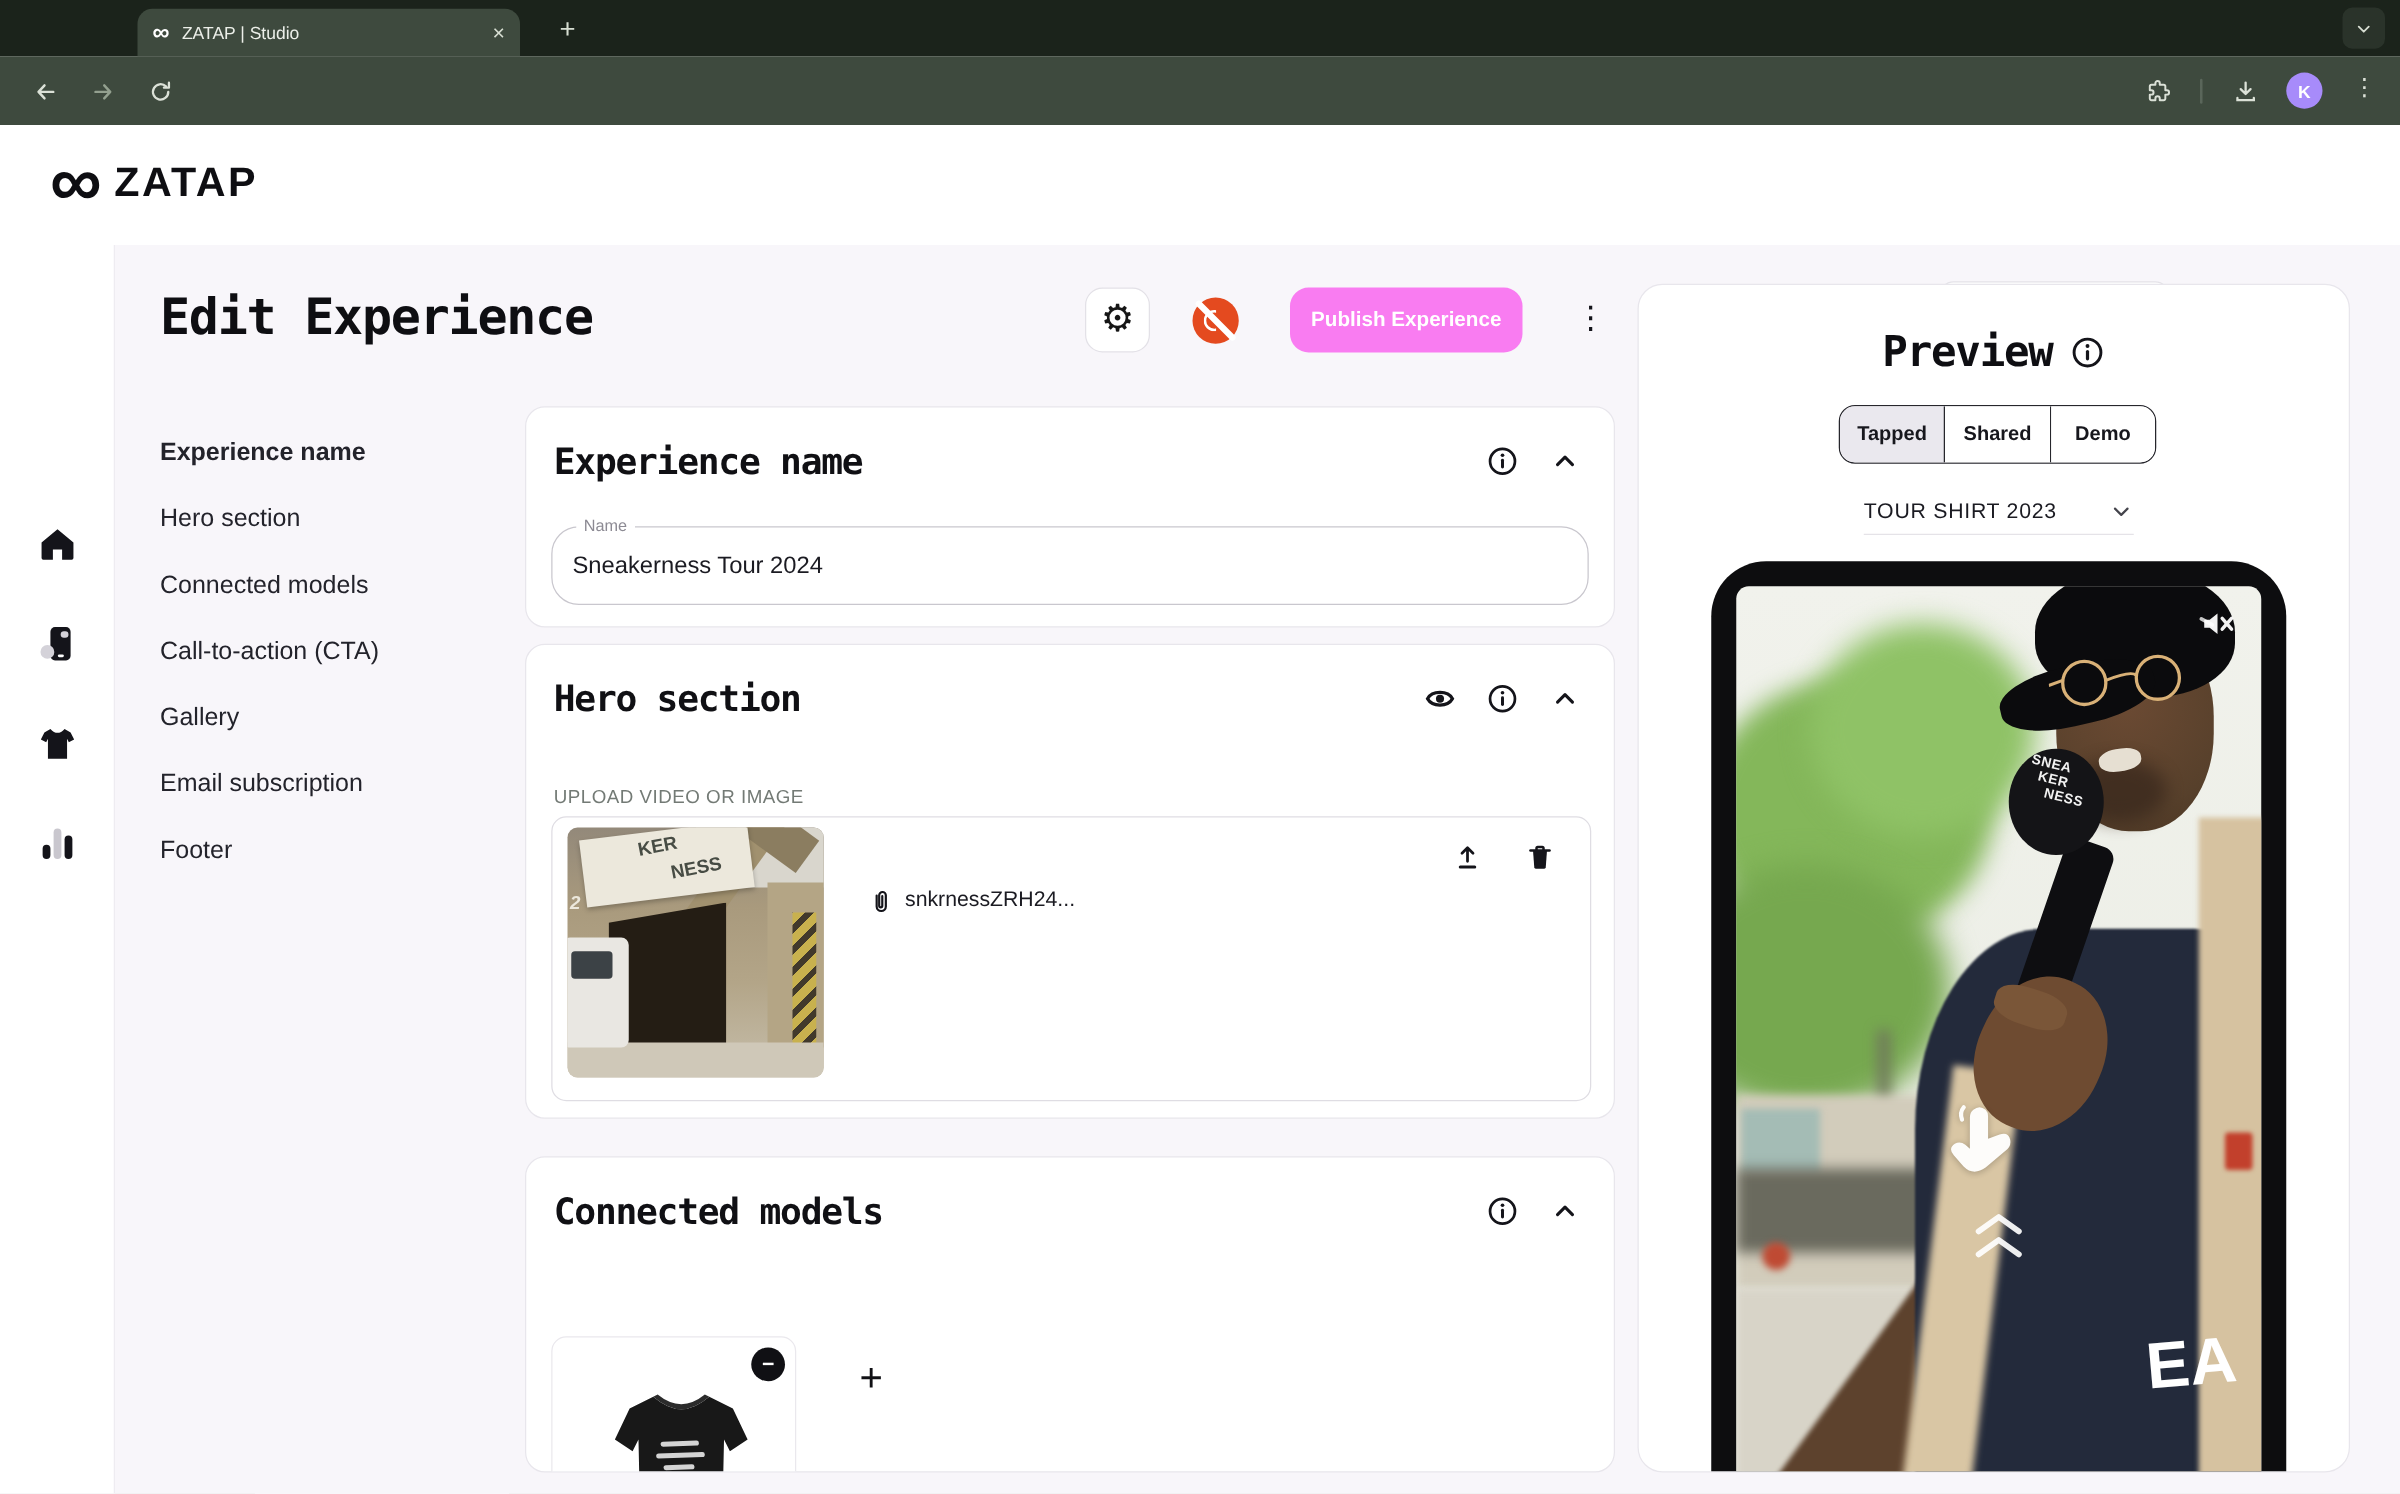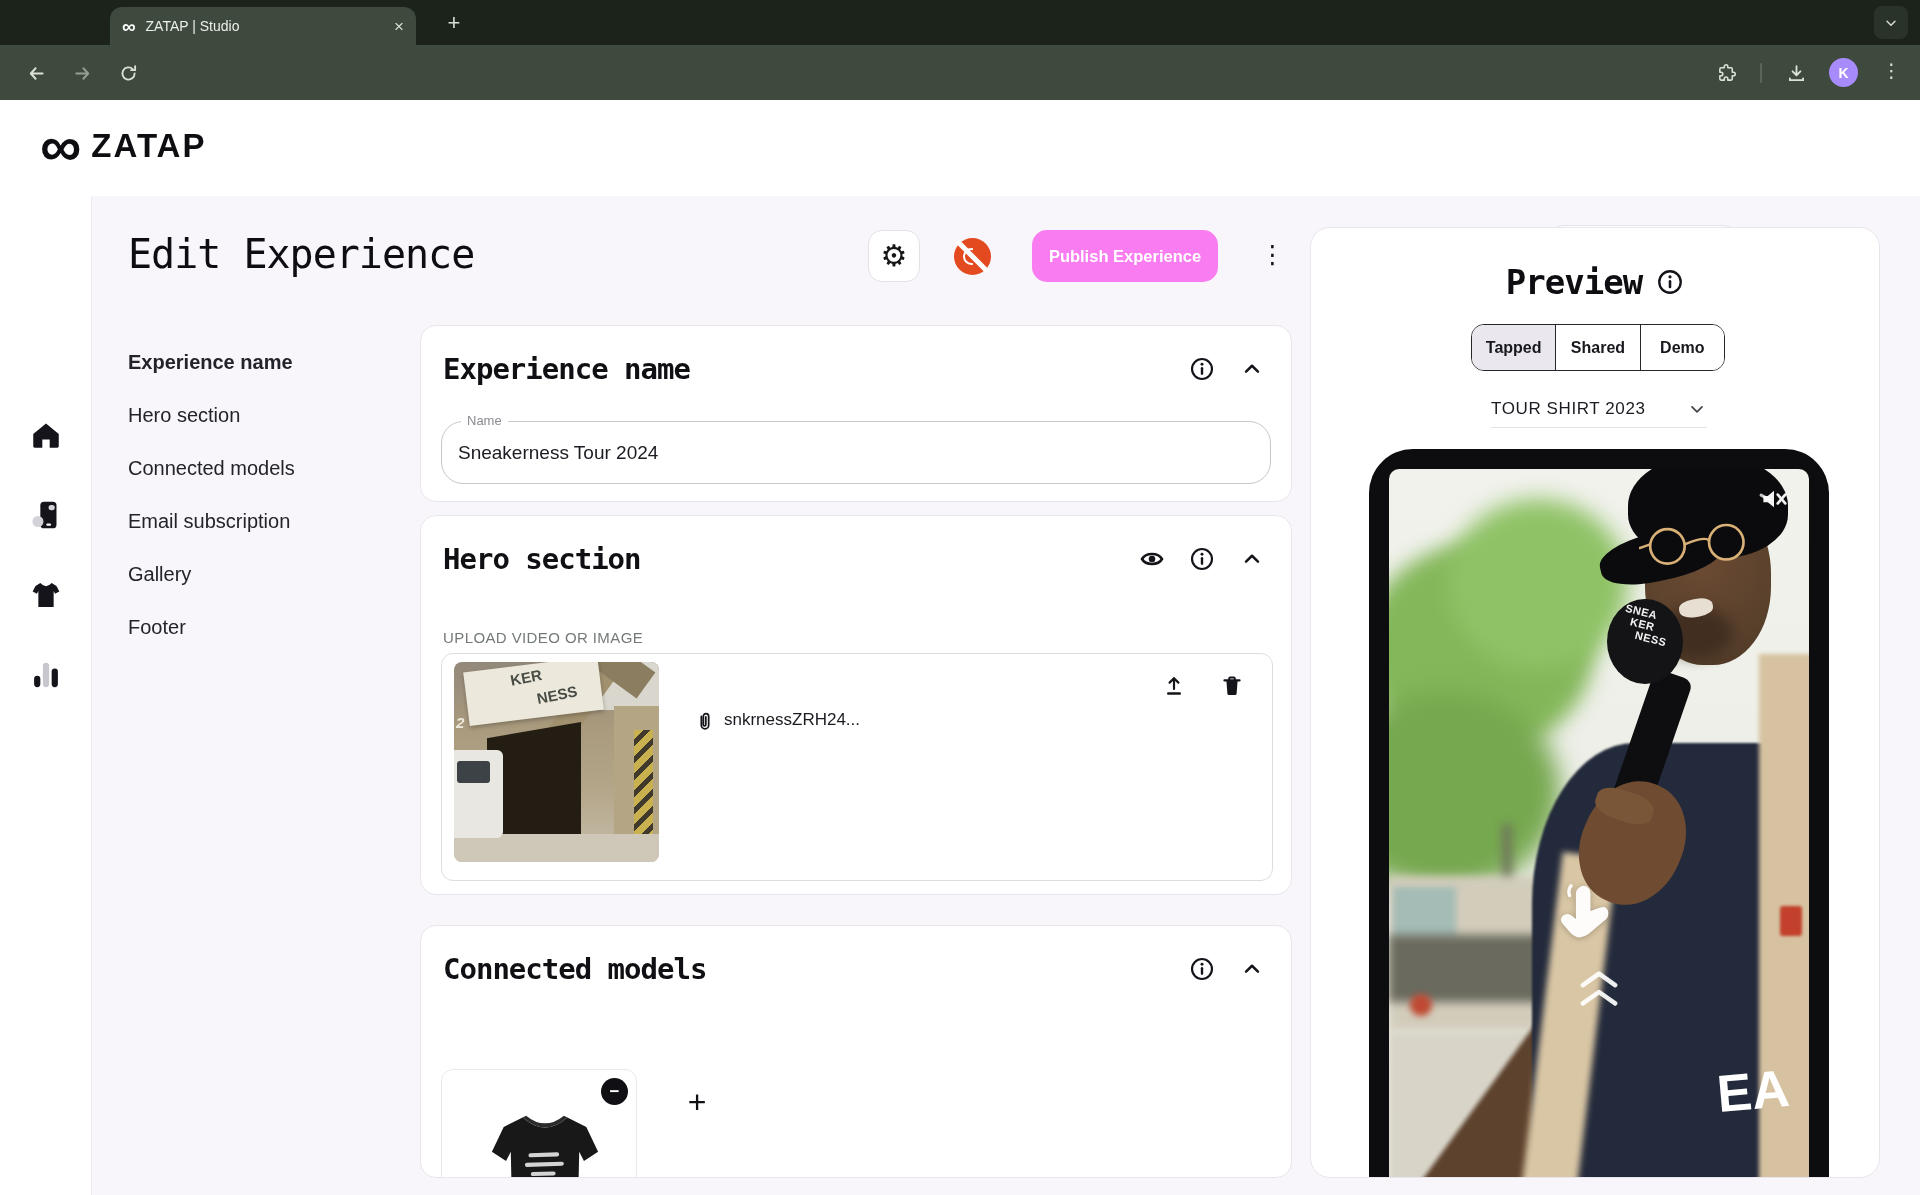--- a/index.html
+++ b/index.html
@@ -53,21 +53,21 @@
   .hdr-ic { position:absolute; top:135px; width:34px; height:34px; color:#101014; }
   .hdr-ic svg { width:34px; height:34px; }
 
   
   .rail { position:absolute; left:0; top:196px; width:92px; bottom:0; background:#fff; border-right:1px solid #EEECF1; }
   .rail-ic { position:absolute; left:29px; width:34px; height:34px; color:#14141A; }
   .rail-ic svg { width:34px; height:34px; }
 
   
   .page-title { position:absolute; left:128px; top:231px; font-family:"DejaVu Sans Mono",monospace;
-                font-size:40px; font-weight:400; color:#0E0E12; letter-spacing:-1px; }
+                font-size:40px; font-weight:700; color:#0E0E12; letter-spacing:-1px; }
   .gear-btn { position:absolute; left:868px; top:230px; width:52px; height:52px; border:1px solid #E3E1E7;
               border-radius:14px; background:#fff; display:flex; align-items:center; justify-content:center;
               font-size:30px; color:#161616; line-height:1; }
   .blocked { position:absolute; left:954px; top:238px; width:37px; height:37px; border-radius:50%;
              background:var(--alert-red,#E44A1F); }
   .blocked::before { content:""; position:absolute; left:-3px; top:16px; width:43px; height:5px;
                      background:#fff; transform:rotate(45deg); border-radius:3px; }
   .blocked::after { content:""; position:absolute; left:9px; top:10px; width:13px; height:13px;
                     border:2.5px solid #fff; border-radius:50%; clip-path:polygon(0 0,58% 0,58% 100%,0 100%); }
   .publish-btn { position:absolute; left:1032px; top:230px; width:186px; height:52px; border-radius:15px;
@@ -303,22 +303,23 @@
       <span>⚙</span>
     </button>
   <div class="blocked"></div>
   <button class="publish-btn">Publish Experience</button>
   <div class="page-kebab kebab" style="color:#14141A;">⋮</div>
 
   <ul class="nav-list">
     <li class="active">Experience name</li>
     <li>Hero section</li>
     <li>Connected models</li>
+    <li>Call-to-action (CTA)</li>
+    <li>Gallery</li>
     <li>Email subscription</li>
-    <li>Gallery</li>
     <li>Footer</li>
   </ul>
 
   <section class="card" style="top:325px;height:177px;">
     <div class="card-head">
       <div class="card-title">Experience name</div>
       <div class="head-ic">
         <svg viewBox="0 0 24 24">
             <circle cx="12" cy="12" r="9.2" fill="none" stroke="currentColor" stroke-width="2"></circle>
             <circle cx="12" cy="7.6" r="1.35" fill="currentColor"></circle>

